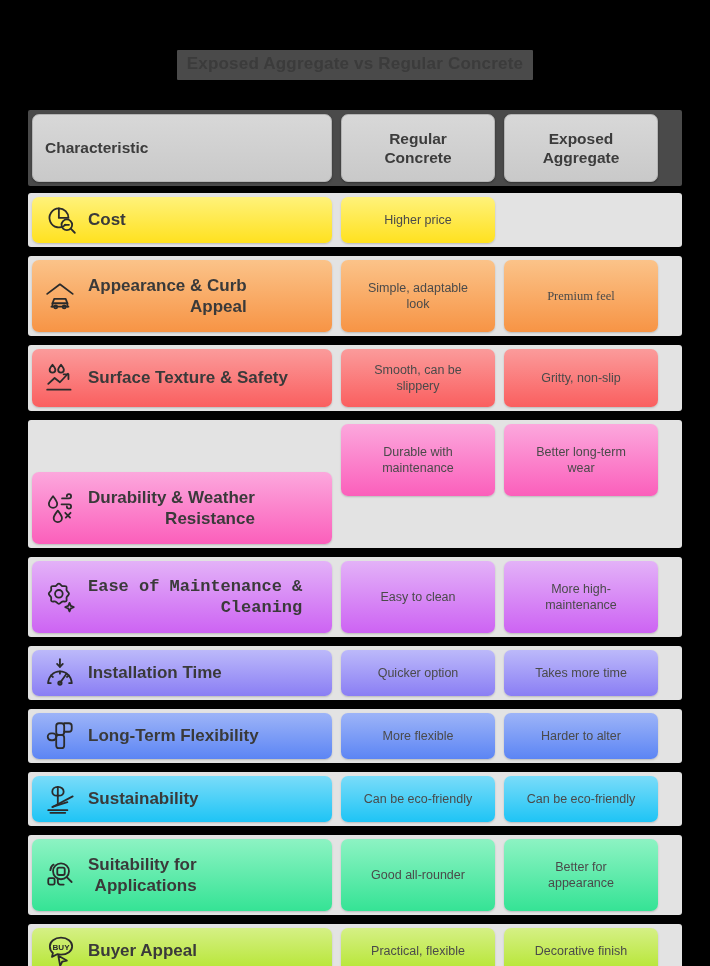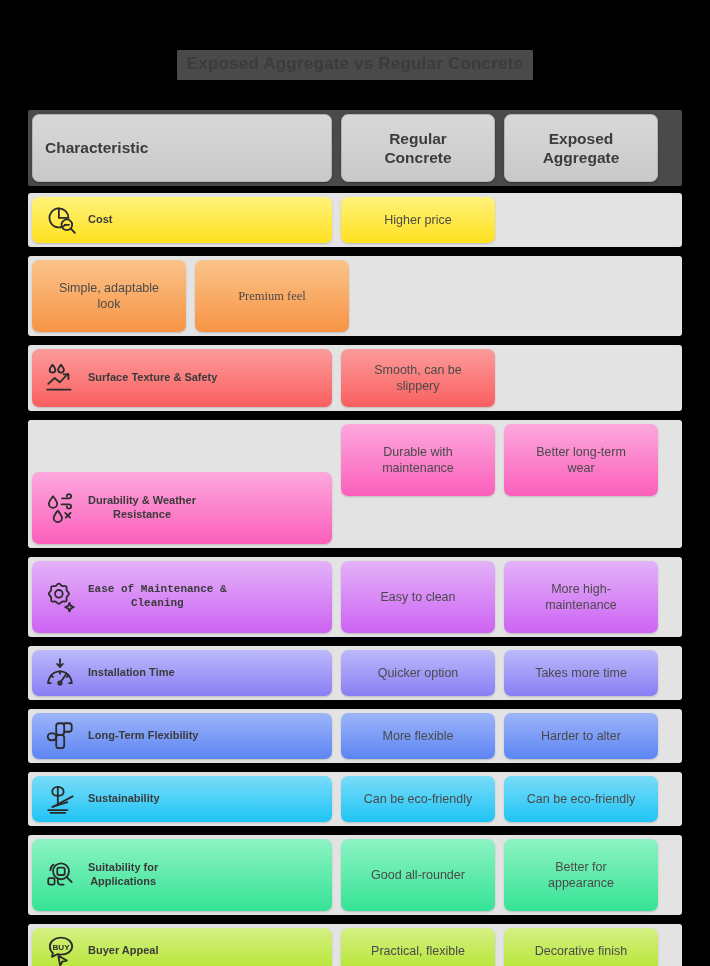--- a/index.html
+++ b/index.html
@@ -74,22 +74,22 @@
     font-size:15.5px;font-weight:bold;color:#3c3c3c;line-height:1.25;
     white-space:pre-line;
   }
 
   
   .data-row .cell{
     box-shadow:0 1px 2px rgba(0,0,0,.18);
   }
   .char-inner{display:flex;align-items:center;gap:10px;}
   .char-label{
-    font-size:11px;font-weight:bold;color:#3a3a3a;line-height:1.25;
-    white-space:pre-line;text-align:center;
+    font-size:17px;font-weight:bold;color:#3a3a3a;line-height:1.25;
+    white-space:pre-line;text-align:right;
   }
   .val-label{
     font-size:12.5px;color:#4a4a4a;line-height:1.3;
     white-space:pre-line;width:100%;
   }
   .icon{flex:0 0 34px;width:34px;height:34px;display:block;}
   .icon svg{display:block;width:34px;height:34px;}
 
   
   .h-1{height:46px;}
@@ -135,20 +135,36 @@
                 </svg>
               </span>
               <span class="char-label">Cost</span>
             </div>
           </div>
           <div class="cell c-exp h-1" style="background: linear-gradient(rgb(255, 242, 122) 0%, rgb(255, 225, 31) 100%);">
             <span class="val-label">Higher price</span>
           </div>
         </div>
         <div class="row data-row">
+          <div class="cell c-char h-2" style="background: linear-gradient(rgb(251, 195, 137) 0%, rgb(247, 148, 69) 100%);">
+            <div class="char-inner">
+              <span class="icon">
+                <svg viewBox="0 0 32 32" fill="none" stroke="#2b2b2b" stroke-width="1.7" stroke-linecap="round" stroke-linejoin="round">
+      <path d="M3 14 15 5l12 9"></path>
+      <path d="M7 26h16"></path>
+                  <path d="M8 26v-3.2l1.6-4.1h10.8L22 22.8V26"></path>
+      <path d="M8 22.8h14"></path>
+                  <circle cx="11" cy="26.3" r="1.4"></circle>
+                  <circle cx="19" cy="26.3" r="1.4"></circle>
+                </svg>
+              </span>
+              <span class="char-label">Appearance &amp; Curb
+Appeal</span>
+            </div>
+          </div>
           <div class="cell c-reg h-2" style="background: linear-gradient(rgb(251, 195, 137) 0%, rgb(247, 148, 69) 100%);">
             <span class="val-label">Simple, adaptable
 look</span>
           </div>
           <div class="cell c-exp h-2" style="background: linear-gradient(rgb(251, 195, 137) 0%, rgb(247, 148, 69) 100%); font-family: Liberation Serif, serif;">
             <span class="val-label">Premium feel</span>
           </div>
         </div>
         <div class="row data-row">
           <div class="cell c-char h-3" style="background: linear-gradient(rgb(251, 155, 155) 0%, rgb(250, 95, 95) 100%);">
@@ -161,20 +177,23 @@
                   <path d="M18.5 12.5h4.5V17"></path>
       <path d="M3 27h22"></path>
                 </svg>
               </span>
               <span class="char-label">Surface Texture &amp; Safety</span>
             </div>
           </div>
           <div class="cell c-reg h-3" style="background: linear-gradient(rgb(251, 155, 155) 0%, rgb(250, 95, 95) 100%);">
             <span class="val-label">Smooth, can be
 slippery</span>
+          </div>
+          <div class="cell c-exp h-3" style="background: linear-gradient(rgb(251, 155, 155) 0%, rgb(250, 95, 95) 100%);">
+            <span class="val-label">Gritty, non-slip</span>
           </div>
         </div>
         <div class="row data-row">
           <div class="cell c-char h-2" style="background: linear-gradient(rgb(252, 168, 221) 0%, rgb(251, 95, 187) 100%); margin-top: 48px;">
             <div class="char-inner">
               <span class="icon">
                 <svg viewBox="0 0 32 32" fill="none" stroke="#2b2b2b" stroke-width="1.7" stroke-linecap="round" stroke-linejoin="round">
       <path d="M8.5 5c2.6 3.3 3.9 5.3 3.9 6.9a3.9 3.9 0 1 1-7.8 0C4.6 10.3 5.9 8.3 8.5 5z"></path>
       <path d="M17 7h6.5a2 2 0 1 0-2-2"></path>
                   <path d="M16.5 12.5h7a2 2 0 1 1-2 2"></path>

